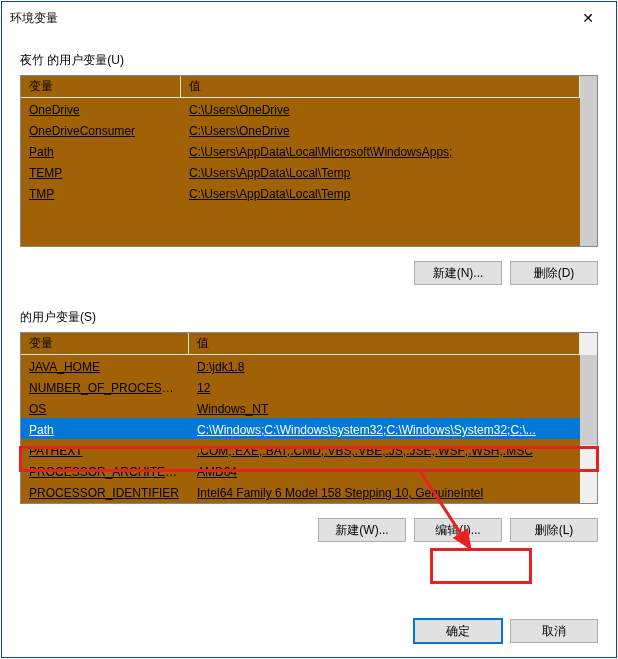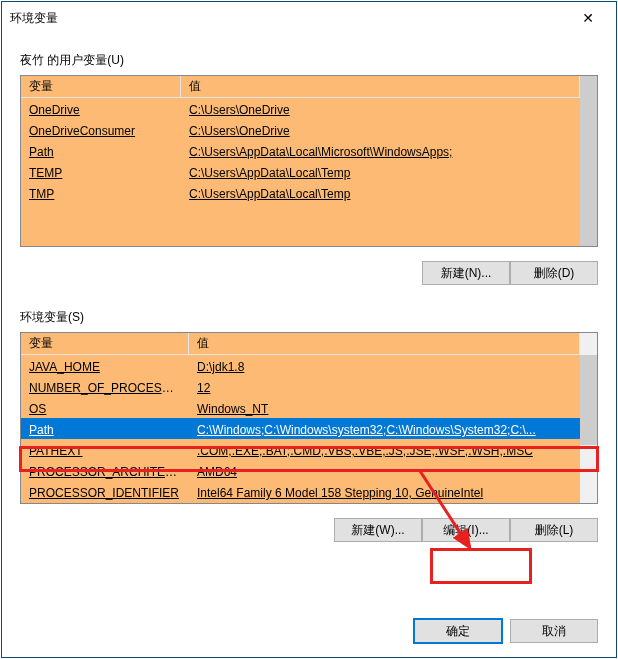--- a/index.html
+++ b/index.html
@@ -47,21 +47,21 @@
   display: flex;
   flex-direction: column;
 }
 .section-label {
   font-size: 12px;
   margin-bottom: 6px;
   margin-top: 8px;
 }
 .listbox {
   border: 1px solid #828790;
-  background: #fdba74;
+  background: #a16207;
   position: relative;
   overflow: hidden;
 }
 .user-listbox { height: 172px; }
 .sys-listbox { height: 172px; }
 .list-inner {
   position: absolute;
   top: 0; left: 0; right: 17px; bottom: 0;
   overflow: hidden;
 }
@@ -103,20 +103,21 @@
 .col-name { width: 160px; flex-shrink: 0; }
 .sys .col-name { width: 168px; flex-shrink: 0; }
 .col-value { flex: 1; }
 .row.selected {
   background: #0078d7;
   color: #fff;
 }
 .buttons {
   display: flex;
   justify-content: flex-end;
+  gap: 8px;
   margin-top: 14px;
 }
 .btn {
   min-width: 88px;
   height: 24px;
   border: 1px solid #adadad;
   background: #e1e1e1;
   font-size: 12px;
   font-family: inherit;
   padding: 0 12px;
@@ -195,21 +196,21 @@
       </div>
       <div class="buttons">
         <button class="btn">新建(N)...</button>
         <button class="btn">删除(D)</button>
       </div>
     </div>
 
     <div class="divider"></div>
 
     <div class="section sys">
-      <div class="section-label">环境变量(S)</div>
+      <div class="section-label">的用户变量(S)</div>
       <div class="listbox sys-listbox">
         <div class="list-inner">
           <div class="header-row">
             <div class="col col-name">变量</div>
             <div class="col col-value">值</div>
           </div>
           <div id="sys-rows">
               <div class="row">
                 <div class="col col-name">JAVA_HOME</div>
                 <div class="col col-value">D:\jdk1.8</div>

